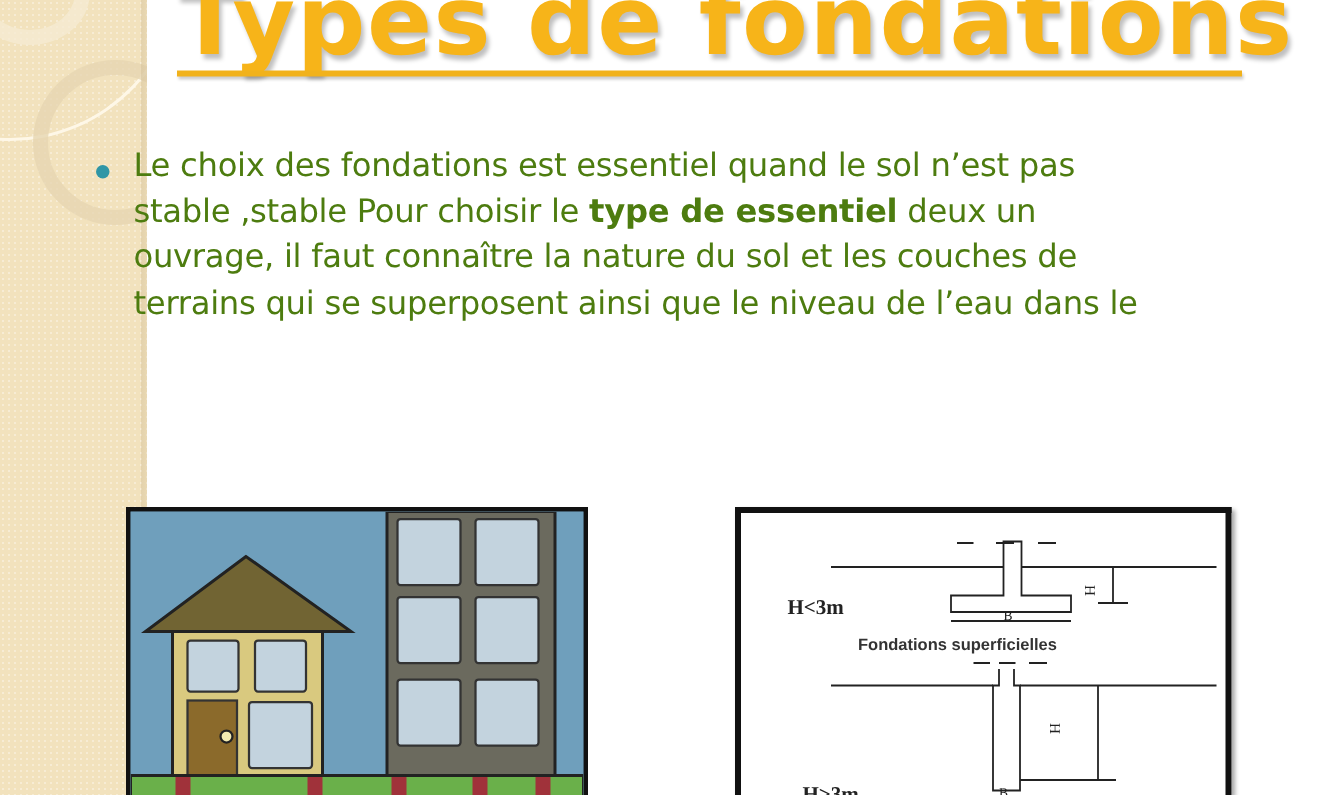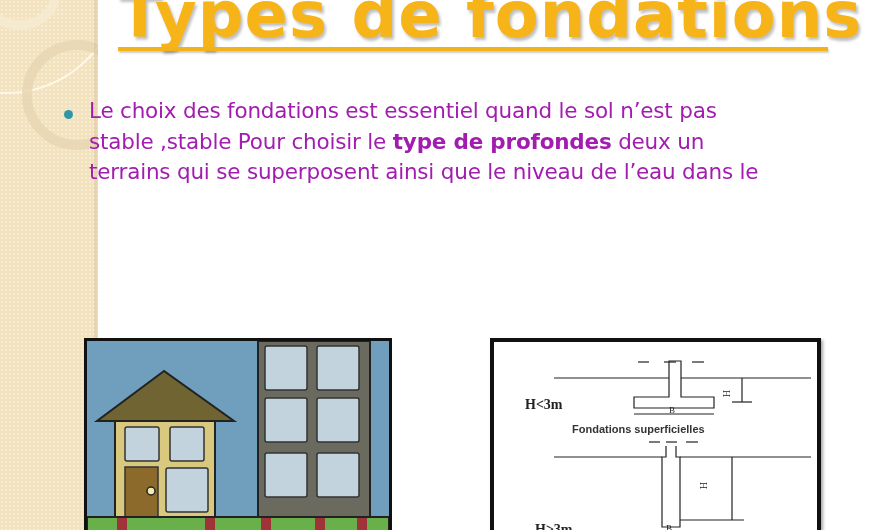--- a/index.html
+++ b/index.html
@@ -47,21 +47,21 @@
       background: #f1b21c;
       box-shadow: 1px 2px 2px rgba(0,0,0,0.2);
     }
     .bullet {
       position: absolute; left: 64px; top: 110px; width: 9px; height: 9px;
       border-radius: 50%; background: #2f96a6;
     }
     .body-text {
       position: absolute; left: 89px; top: 96px; width: 760px;
       font-family: "DejaVu Sans", sans-serif;
-      font-size: 21.5px; line-height: 30.5px; color: #a21caf;
+      font-size: 21.5px; line-height: 30.5px; color: #4d7c0f;
       letter-spacing: -0.2px;
     }
     .body-text .line { display: block; white-space: nowrap; }
     .body-text b { font-weight: bold; }
     .house-figure {
       position: absolute; left: 84px; top: 338px; width: 308px; height: 192px;
       border: 3px solid #111; border-bottom: none; box-sizing: border-box;
       background: #6f9fbc; overflow: hidden;
     }
     .diagram-figure {
@@ -81,21 +81,22 @@
   <div class="ring ring-2"></div>
   <div class="ring ring-3"></div>
 </div>
 
 <div class="title">Types de fondations</div>
 <div class="title-underline"></div>
 
 <div class="bullet"></div>
 <div class="body-text" id="para">
     <span class="line"><span>Le choix des fondations est essentiel quand le sol n’est pas</span></span>
-    <span class="line"><span>stable ,stable Pour choisir le </span><b>type de profondes</b><span> deux un</span></span>
+    <span class="line"><span>stable ,stable Pour choisir le </span><b>type de essentiel</b><span> deux un</span></span>
+    <span class="line"><span>ouvrage, il faut connaître la nature du sol et les couches de</span></span>
     <span class="line"><span>terrains qui se superposent ainsi que le niveau de l’eau dans le</span></span>
   </div>
 
 <div class="house-figure">
   <svg width="302" height="192" viewBox="0 0 302 192">
     <rect x="0" y="0" width="302" height="192" fill="#6f9fbc"></rect>
 
     <rect x="171" y="0" width="112" height="176" fill="#6b6a5e" stroke="#222" stroke-width="2"></rect>
     <g stroke="#333" stroke-width="1.5" fill="#c3d3de">
       <rect x="178" y="5" width="42" height="44" rx="2"></rect>

